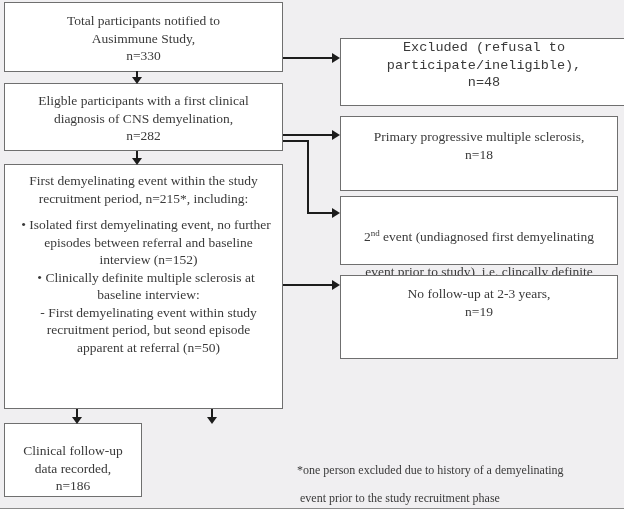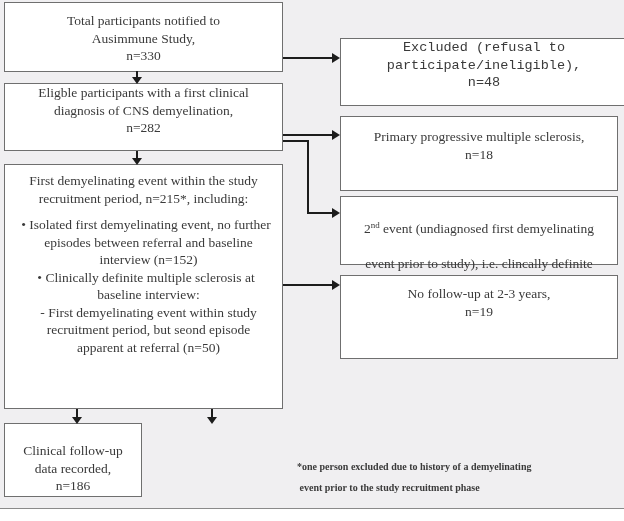--- a/index.html
+++ b/index.html
@@ -24,28 +24,28 @@
     border:1.5px solid #6f6f6f;
     font-size:13.5px;
     line-height:17.5px;
   }
   .centered{
     text-align:center;
     white-space:pre-line;
   }
   
   .b-total{left:4px;top:2px;width:279px;height:70px;padding-top:9px;}
-  .b-eligible{left:4px;top:83px;width:279px;height:68px;padding-top:0;}
+  .b-eligible{left:4px;top:83px;width:279px;height:68px;padding-top:8px;}
   .b-first{left:4px;top:164px;width:279px;height:245px;padding:7px 9px 0 9px;text-align:left;}
   .b-clinical{left:4px;top:423px;width:138px;height:74px;padding-top:18px;}
   .b-data{left:148px;top:423px;width:136px;height:74px;padding-top:9px;}
   
   .b-excluded{left:340px;top:38px;width:288px;height:68px;font-family:Liberation Mono, monospace;}
   .b-primary{left:340px;top:116px;width:278px;height:75px;padding-top:11px;}
-  .b-second{left:340px;top:196px;width:278px;height:69px;padding-top:5px;}
+  .b-second{left:340px;top:196px;width:278px;height:69px;padding-top:13px;}
   .b-nofollow{left:340px;top:275px;width:278px;height:84px;padding-top:9px;}
 
   .b-first p{margin:0;text-align:center;}
   .p-heading{white-space:pre-line;margin-bottom:9px !important;}
   .p-bullet{text-align:justify;padding-left:10px;text-indent:-5px;}
   .p-sub{text-align:justify;padding-left:10px;}
   sup.snd{font-size:9px;line-height:0;vertical-align:5px;}
 
   
   .harrow{position:absolute;height:2px;background:#1c1c1c;}
@@ -68,23 +68,22 @@
   .a-v4{left:211px;top:409px;height:8px;}
   .a-h1{left:283px;top:57px;width:49px;}
   .a-h2{left:283px;top:134px;width:49px;}
   .a-h3{left:283px;top:284px;width:49px;}
   .e-h1{left:283px;top:140px;width:26px;}
   .e-v{left:307px;top:140px;height:74px;}
   .e-h2{left:307px;top:212px;width:25px;}
 
   .footnote{
     position:absolute;left:297px;top:456px;
-    font-size:10px;line-height:21px;
+    font-size:12px;line-height:28px;
     white-space:pre;
-    font-weight:bold;
   }
 </style>
 </head>
 <body>
 
 <div class="screen">
   <div class="figure">
 
     <div class="fbox centered b-total">Total participants notified to
 Ausimmune Study,

